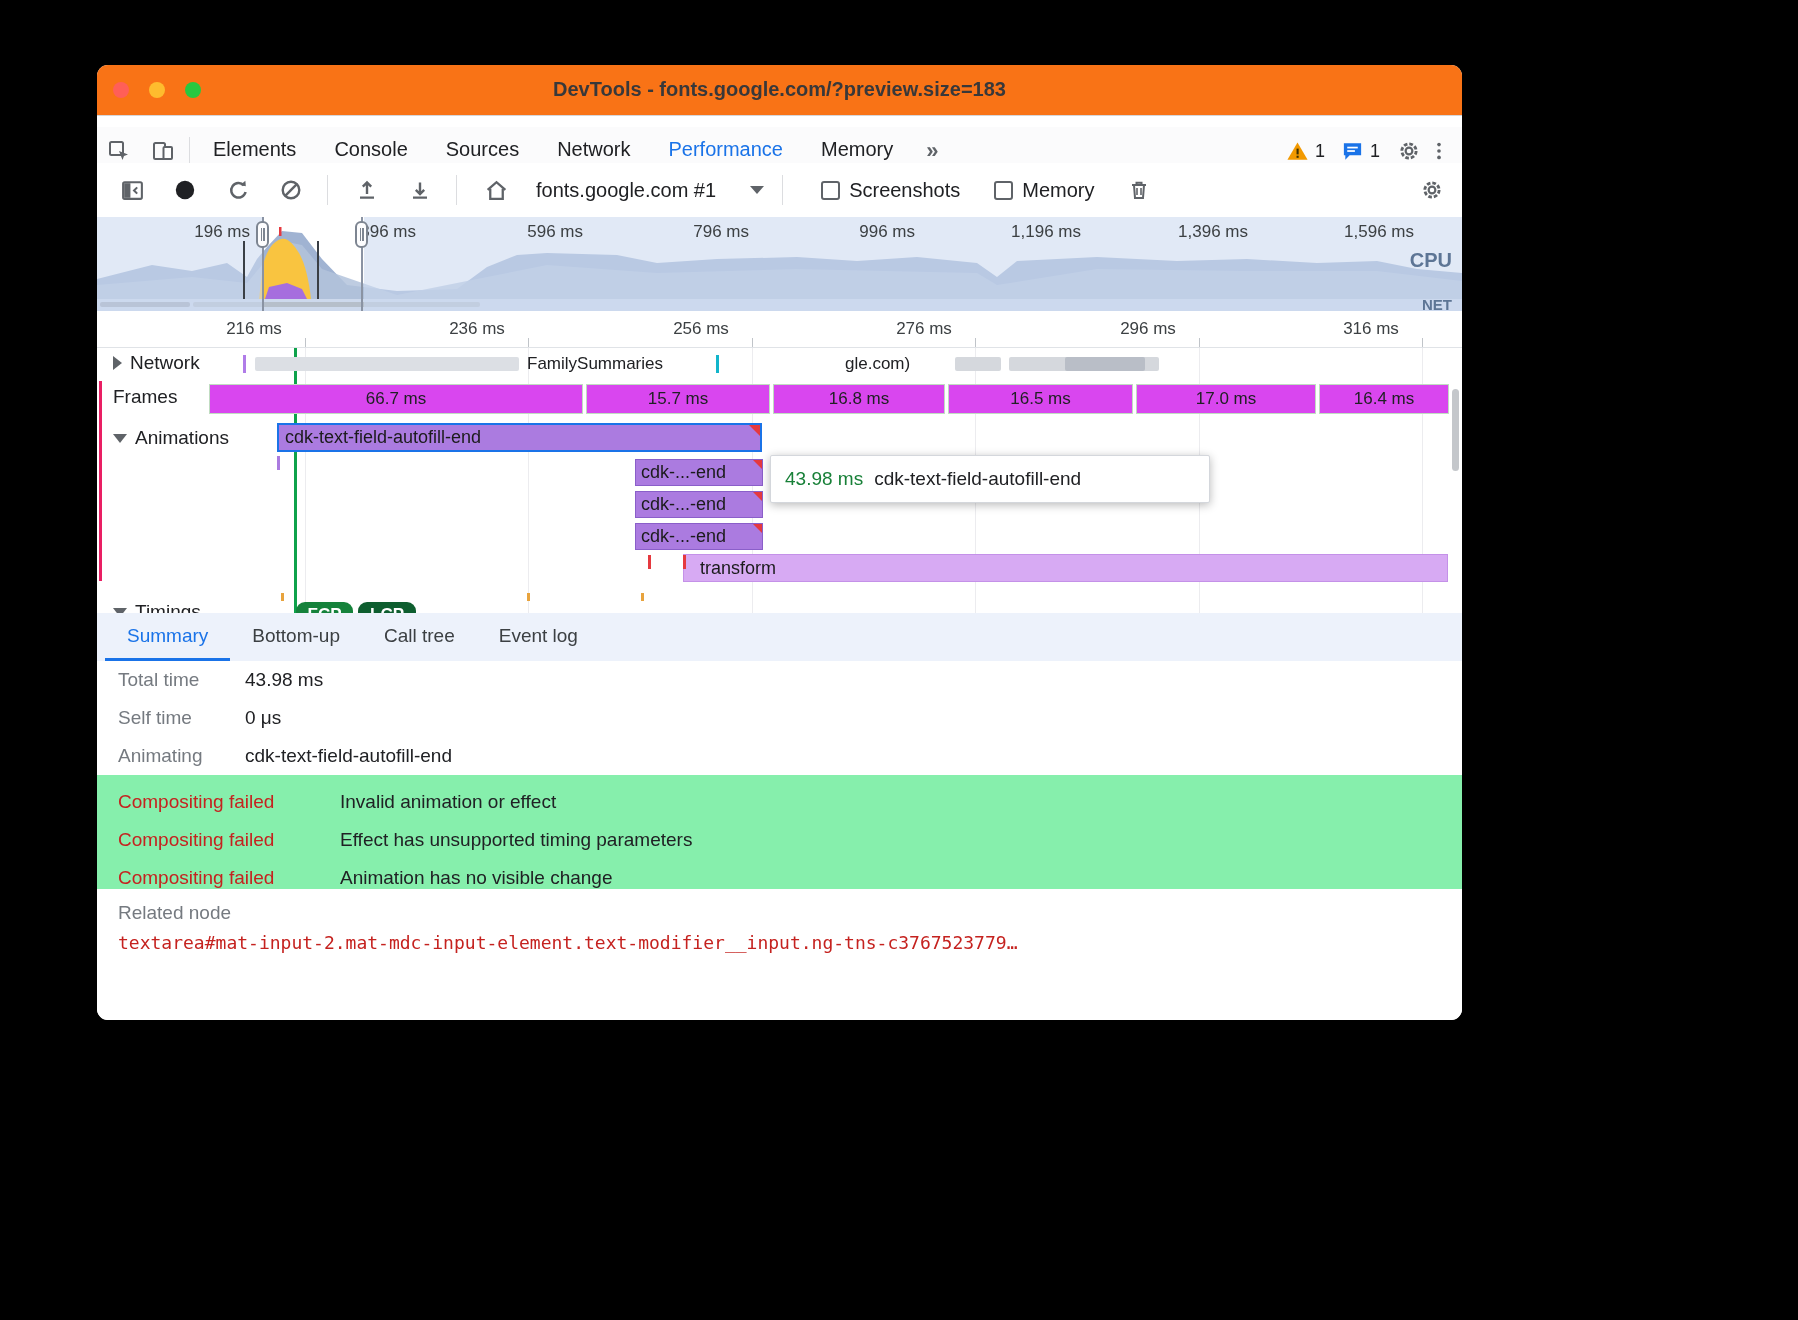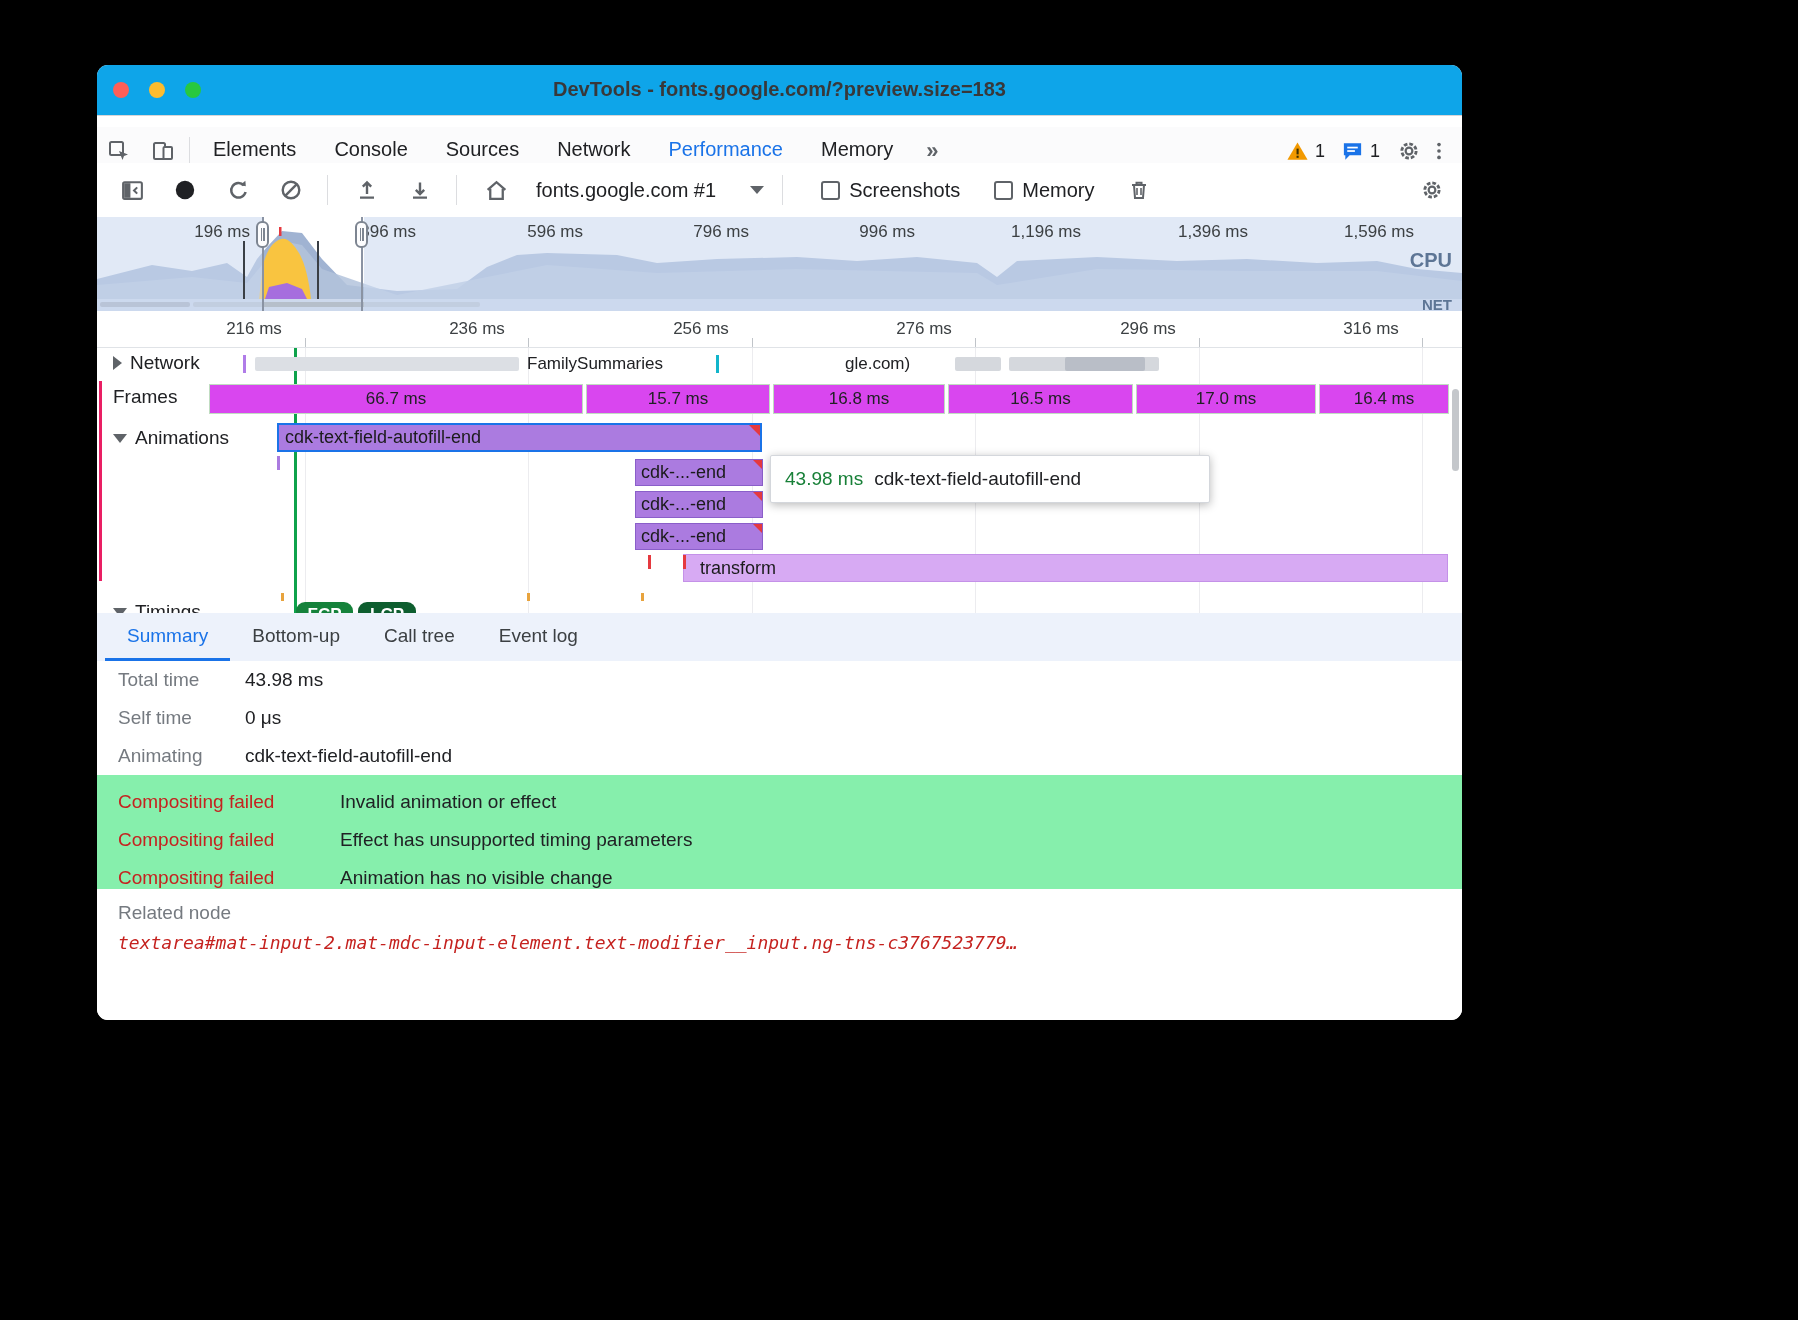--- a/index.html
+++ b/index.html
@@ -3,21 +3,21 @@
 <meta charset="utf-8">
 <style>
   html,body { margin:0; padding:0; background:#000; width:1798px; height:1320px;
               font-family:"Liberation Sans", sans-serif; position:relative; overflow:hidden; }
   .abs { position:absolute; }
   .window { position:absolute; left:97px; top:65px; width:1365px; height:955px;
             background:#fff; border-radius:11px; overflow:hidden;
             box-shadow:0 25px 70px rgba(0,0,0,.6); }
 
   
-  .titlebar { position:absolute; left:0; top:0; right:0; height:50px; background:#0ea5e9;
+  .titlebar { position:absolute; left:0; top:0; right:0; height:50px; background:#f97316;
               border-bottom:1px solid #d7d6d8; }
   .titlebar .title { position:absolute; left:0; right:0; top:13px; text-align:center;
                      font-size:20px; font-weight:700; color:#38383a; }
   .tl { position:absolute; top:17px; width:16px; height:16px; border-radius:50%; }
   .tl.red { left:16px; background:#ff5f57; } .tl.yel { left:52px; background:#febc2e; }
   .tl.grn { left:88px; background:#28c840; }
 
   
   .tabbar { position:absolute; left:0; top:62px; right:0; height:48px; background:#fbfbfc;
             border-bottom:2px solid #8b5cf6; display:flex; align-items:stretch; }
@@ -107,21 +107,21 @@
   .legend-row { display:flex; align-items:center; margin:16px 0 16px 21px; }
   .legend-swatch { width:17px; height:17px; background:#cd92f5; border:1px solid #b06ee0; box-sizing:border-box; }
   .legend-title { margin-left:13px; font-size:21px; color:#202124; }
   .kv { height:38px; display:flex; align-items:center; padding-left:21px; }
   .kv .k { width:127px; color:#757a80; }
   .kv .v { color:#202124; }
   .warn-row { height:38px; background:#86efac; display:flex; align-items:flex-end; padding-left:21px; }
   .warn-label { color:#c5221f; width:222px; }
   .warn-reason { color:#202124; }
   .related-label { margin:13px 0 8px 21px; color:#757a80; }
-  .related-node { margin-left:21px; font-family:"DejaVu Sans Mono", monospace; font-size:18px;font-style:italic; }
+  .related-node { margin-left:21px; font-family:"DejaVu Sans Mono", monospace; font-size:18px; }
   .rn-tag { color:#c5221f; } .rn-sel { color:#c5221f; }
 </style>
 </head>
 <body>
 
 <div class="window">
 
   <div class="titlebar">
     <div class="tl red"></div>
     <div class="tl yel"></div>

